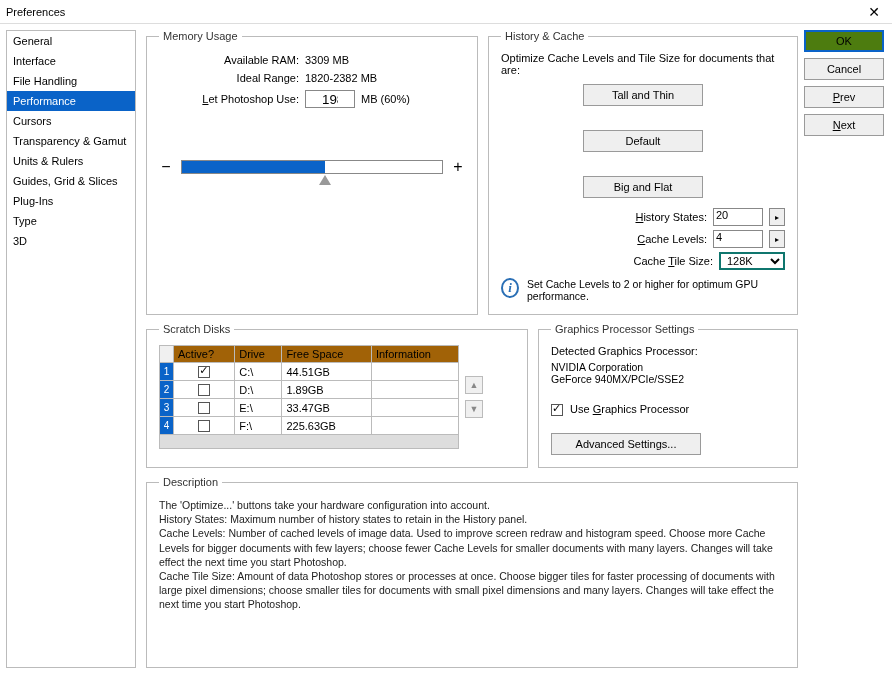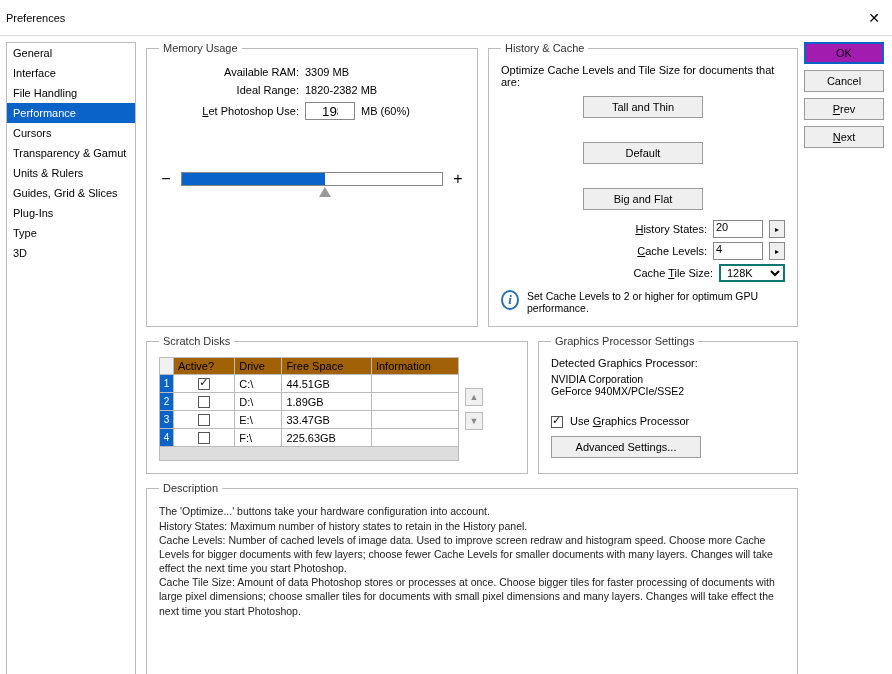--- a/index.html
+++ b/index.html
@@ -1,26 +1,26 @@
 <!DOCTYPE html>
 <html><head>
 <meta charset="utf-8">
 <style>
 * { box-sizing: border-box; margin: 0; padding: 0; }
 body { font-family: "Segoe UI", Tahoma, sans-serif; font-size: 11px; color: #000; background: #fff; width: 892px; height: 674px; overflow: hidden; }
-.titlebar { display: flex; justify-content: space-between; align-items: center; height: 36px; padding: 0 6px; border-bottom: 1px solid #ddd; }
+.titlebar { display: flex; justify-content: space-between; align-items: center; height: 24px; padding: 0 6px; border-bottom: 1px solid #ddd; }
 .titlebar .close-x { font-size: 14px; width: 24px; text-align: center; cursor: default; }
 .main { display: flex; height: calc(100% - 24px); }
 .sidebar { width: 130px; border: 1px solid #bbb; margin: 6px 0 6px 6px; background: #fff; overflow: hidden; }
 .sidebar-item { padding: 4px 6px; cursor: default; }
 .sidebar-item.selected { background: #0a63c8; color: #fff; }
 .content { flex: 1; padding: 6px 6px 6px 10px; display: flex; flex-direction: column; gap: 8px; }
 .right-buttons { width: 88px; padding: 6px 8px 0 0; display: flex; flex-direction: column; gap: 6px; }
 .btn { background: #efefef; border: 1px solid #9a9a9a; height: 22px; display: flex; align-items: center; justify-content: center; cursor: default; }
-.btn.ok { border: 2px solid #0a63c8; background: #a21caf; }
+.btn.ok { border: 2px solid #0a63c8; background: #4d7c0f; }
 fieldset { border: 1px solid #bbb; padding: 10px 12px 12px; position: relative; }
 legend { padding: 0 4px; font-size: 11px; color: #333; }
 .row-top { display: flex; gap: 10px; }
 .memory { flex: 1; }
 .history { width: 310px; }
 .mem-line { display: flex; align-items: center; gap: 6px; margin: 2px 0 6px; }
 .mem-label { width: 140px; text-align: right; }
 .mem-input { width: 50px; height: 18px; border: 1px solid #888; padding: 0 16px; }
 .slider-wrap { display: flex; align-items: center; gap: 8px; margin-top: 50px; }
 .slider-track { position: relative; flex: 1; height: 14px; border: 1px solid #888; background: #fff; }
@@ -188,21 +188,21 @@
             <div class="arrow-btn">▼</div>
           </div>
         </div>
       </fieldset>
 
       <fieldset class="gps">
         <legend>Graphics Processor Settings</legend>
         <div style="margin-bottom:4px;">Detected Graphics Processor:</div>
         <div style="font-size:10.5px;">NVIDIA Corporation</div>
         <div style="font-size:10.5px;margin-bottom:18px;">GeForce 940MX/PCIe/SSE2</div>
-        <div style="margin-bottom:8px;">
+        <div style="margin-bottom:17px;">
           <span class="chk checked"></span>
           <span style="margin-left:4px;">Use <span class="uline">G</span>raphics Processor</span>
         </div>
         <div class="btn" style="width:150px;">Advanced Settings...</div>
       </fieldset>
     </div>
 
     <fieldset style="flex:1;">
       <legend>Description</legend>
       <div class="desc-text" style="white-space:pre-line;">The 'Optimize...' buttons take your hardware configuration into account.

